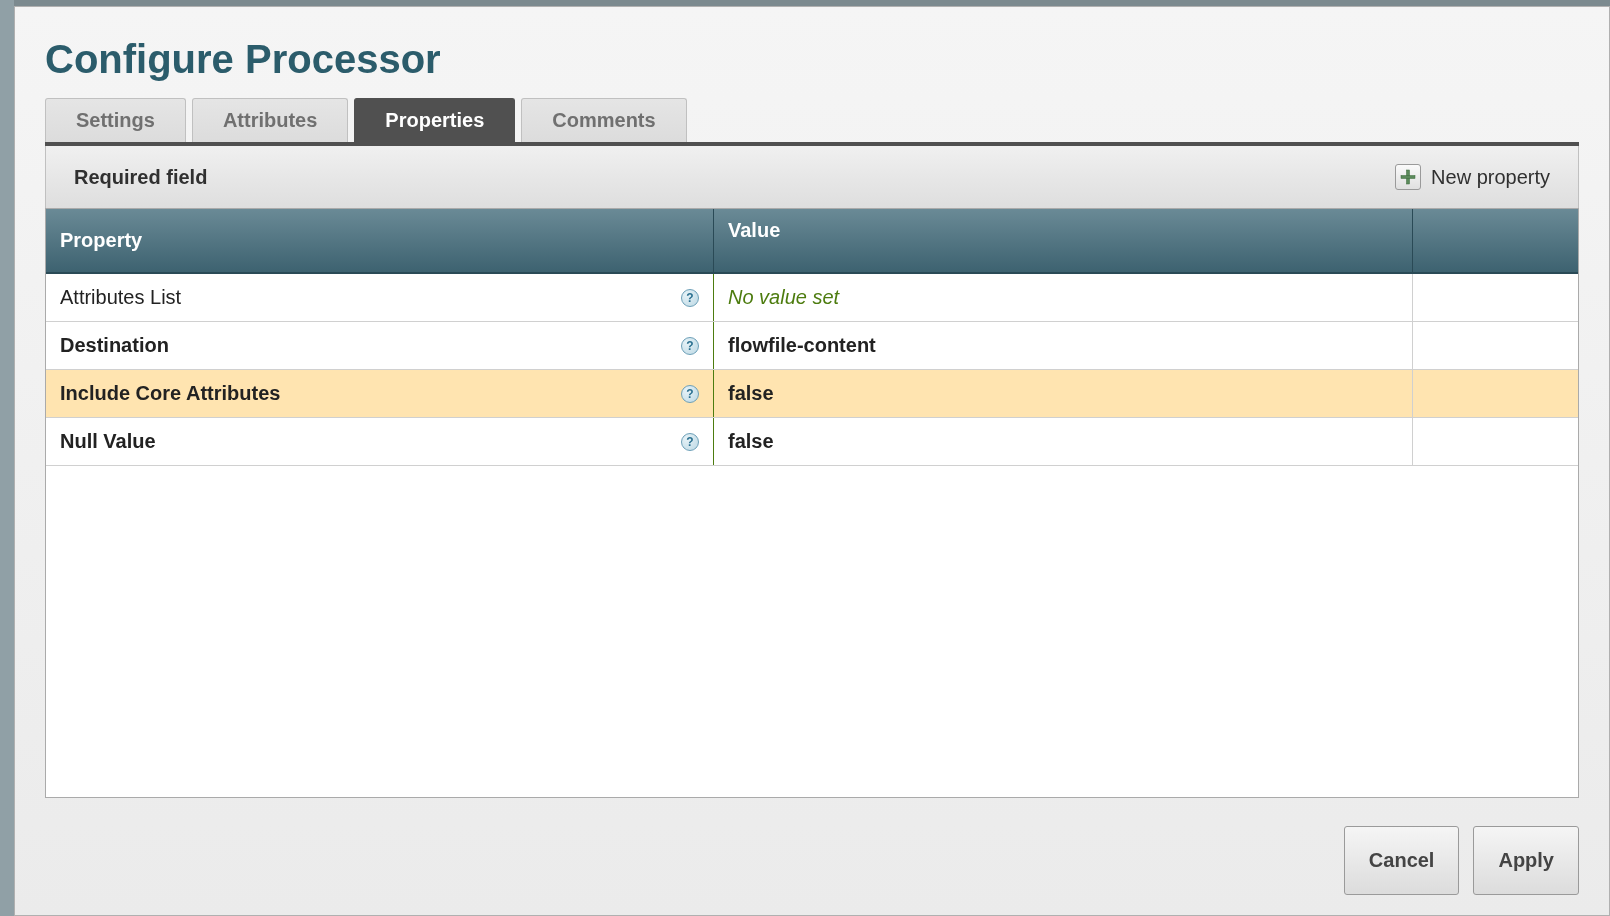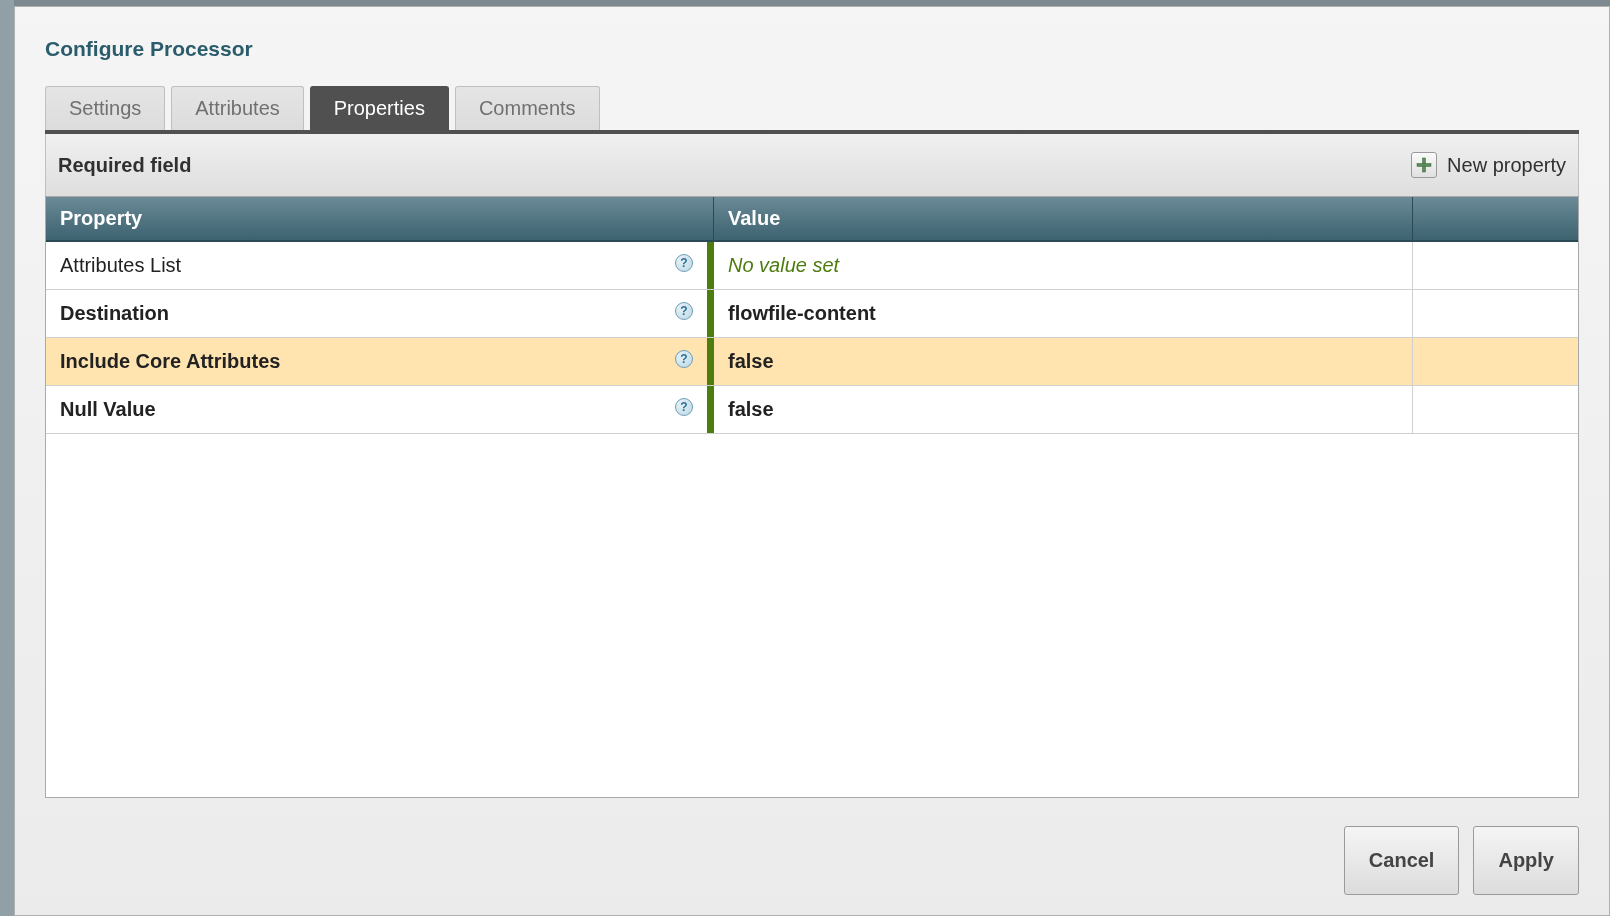--- a/index.html
+++ b/index.html
@@ -17,51 +17,51 @@
       left: 14px;
       right: 0;
       bottom: 0;
       background: linear-gradient(to bottom, #f5f5f5, #ebebeb);
       border: 1px solid #b0b0b0;
       padding: 30px 30px 20px;
       display: flex;
       flex-direction: column;
     }
     .dialog-title {
-      font-size: 21px;
+      font-size: 40px;
       font-weight: bold;
       color: #2b5c6b;
-      margin-bottom: 25px;
+      margin-bottom: 16px;
     }
     .tabs {
       display: flex;
       border-bottom: 4px solid #505050;
     }
     .tab {
-      padding: 10px 23px;
-      font-size: 20px;
-      font-weight: normal;
+      padding: 10px 30px;
+      font-size: 20px;
+      font-weight: bold;
       color: #707070;
       background: linear-gradient(to bottom, #e5e5e5, #dcdcdc);
       border: 1px solid #c0c0c0;
       border-bottom: none;
       margin-right: 6px;
       cursor: pointer;
       border-radius: 3px 3px 0 0;
     }
     .tab.active {
       background: #505050;
       color: #fff;
       border-color: #505050;
     }
     .toolbar {
       display: flex;
       justify-content: space-between;
       align-items: center;
-      padding: 18px 12px;
+      padding: 18px 28px;
       background: linear-gradient(to bottom, #f0f0f0, #dedede);
       border-left: 1px solid #c0c0c0;
       border-right: 1px solid #c0c0c0;
     }
     .required-label {
       font-size: 20px;
       font-weight: bold;
       color: #303030;
     }
     .new-prop {
@@ -94,37 +94,37 @@
       min-height: 0;
     }
     .grid-header {
       display: flex;
       background: linear-gradient(to bottom, #6a8a96, #3d6270);
       color: #fff;
       font-weight: bold;
       font-size: 20px;
       border-bottom: 2px solid #2a4a56;
     }
-    .col-prop { flex: 0 0 668px; padding: 10px 14px; border-right: 1px solid #2a4a56; }
+    .col-prop { flex: 0 0 668px; padding: 20px 14px; border-right: 1px solid #2a4a56; }
     .col-val  { flex: 1; padding: 10px 14px; border-right: 1px solid #2a4a56; }
     .col-act  { flex: 0 0 165px; padding: 10px 14px; }
     .grid-body { flex: 1; overflow: auto; }
     .row {
       display: flex;
       border-bottom: 1px solid #d0d0d0;
       font-size: 20px;
       align-items: stretch;
     }
     .row.highlight { background: #ffe4b0; }
     .cell-prop {
       flex: 0 0 668px;
       padding: 12px 14px;
-      border-right: 7px solid #4d7c0f;
-      display: flex;
-      align-items: flex-start;
+      border-right: 1px solid #4d7c0f;
+      display: flex;
+      align-items: center;
       justify-content: space-between;
       color: #222;
     }
     .cell-prop.bold { font-weight: bold; gap: 32px; }
     .cell-val {
       flex: 1;
       padding: 12px 14px;
       border-right: 1px solid #d0d0d0;
       color: #222;
     }

